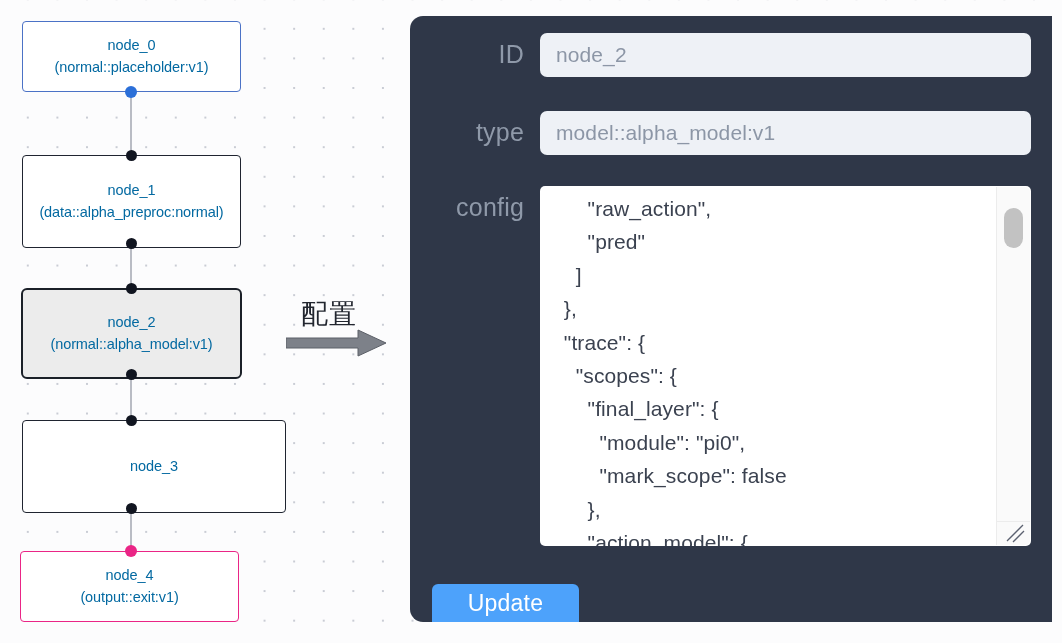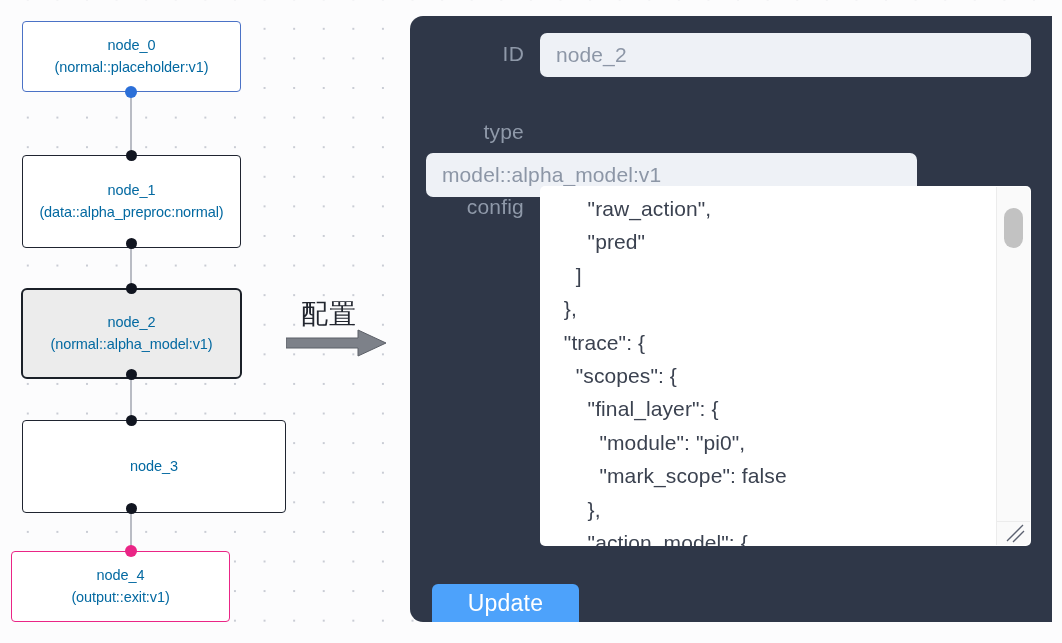--- a/index.html
+++ b/index.html
@@ -111,40 +111,40 @@
   .form-row {
     position: absolute;
     display: flex;
     align-items: flex-start;
   }
   .form-label {
     width: 114px;
     text-align: right;
     padding-right: 16px;
     color: #8f99a9;
-    font-size: 21px;
+    font-size: 25px;
     line-height: 42px;
     box-sizing: border-box;
     letter-spacing: 0.2px;
   }
   .text-input {
     box-sizing: border-box;
     background: #eef1f6;
     border: none;
     border-radius: 7px;
     color: #8c96a6;
     font-size: 21px;
     font-family: "Liberation Sans", sans-serif;
     padding: 0 16px;
     outline: none;
     letter-spacing: 0.1px;
   }
 
   #row-id    { left: 16px; top: 17px; }
-  #row-type  { left: 16px; top: 95px; flex-direction: column; }
+  #row-type  { left: 16px; top: 95px; }
   #row-config{ left: 16px; top: 170px; }
 
   #id-input   { width: 491px; height: 44px; }
   #type-input { width: 491px; height: 44px; }
 
   
   #config-textarea-wrap {
     position: relative;
     width: 491px;
     height: 360px;
@@ -252,21 +252,21 @@
   <div class="port" style="left:126px; top:369px;"></div>
 
   <div class="node" style="left:22px; top:420px; width:264px; height:93px;">
     <div>
       <span class="node-text">node_3</span>
     </div>
   </div>
   <div class="port" style="left:126px; top:415px;"></div>
   <div class="port" style="left:126px; top:503px;"></div>
 
-  <div class="node is-output" style="left:11px; top:551px; width:219px; height:71px;">
+  <div class="node is-output" style="left:20px; top:551px; width:219px; height:71px;">
     <div>
       <span class="node-text">node_4</span>
       <span class="node-text">(output::exit:v1)</span>
     </div>
   </div>
   <div class="port port-pink" style="left:125px; top:545px;"></div>
 
 </div>
 
 <div id="flow-arrow-group">

